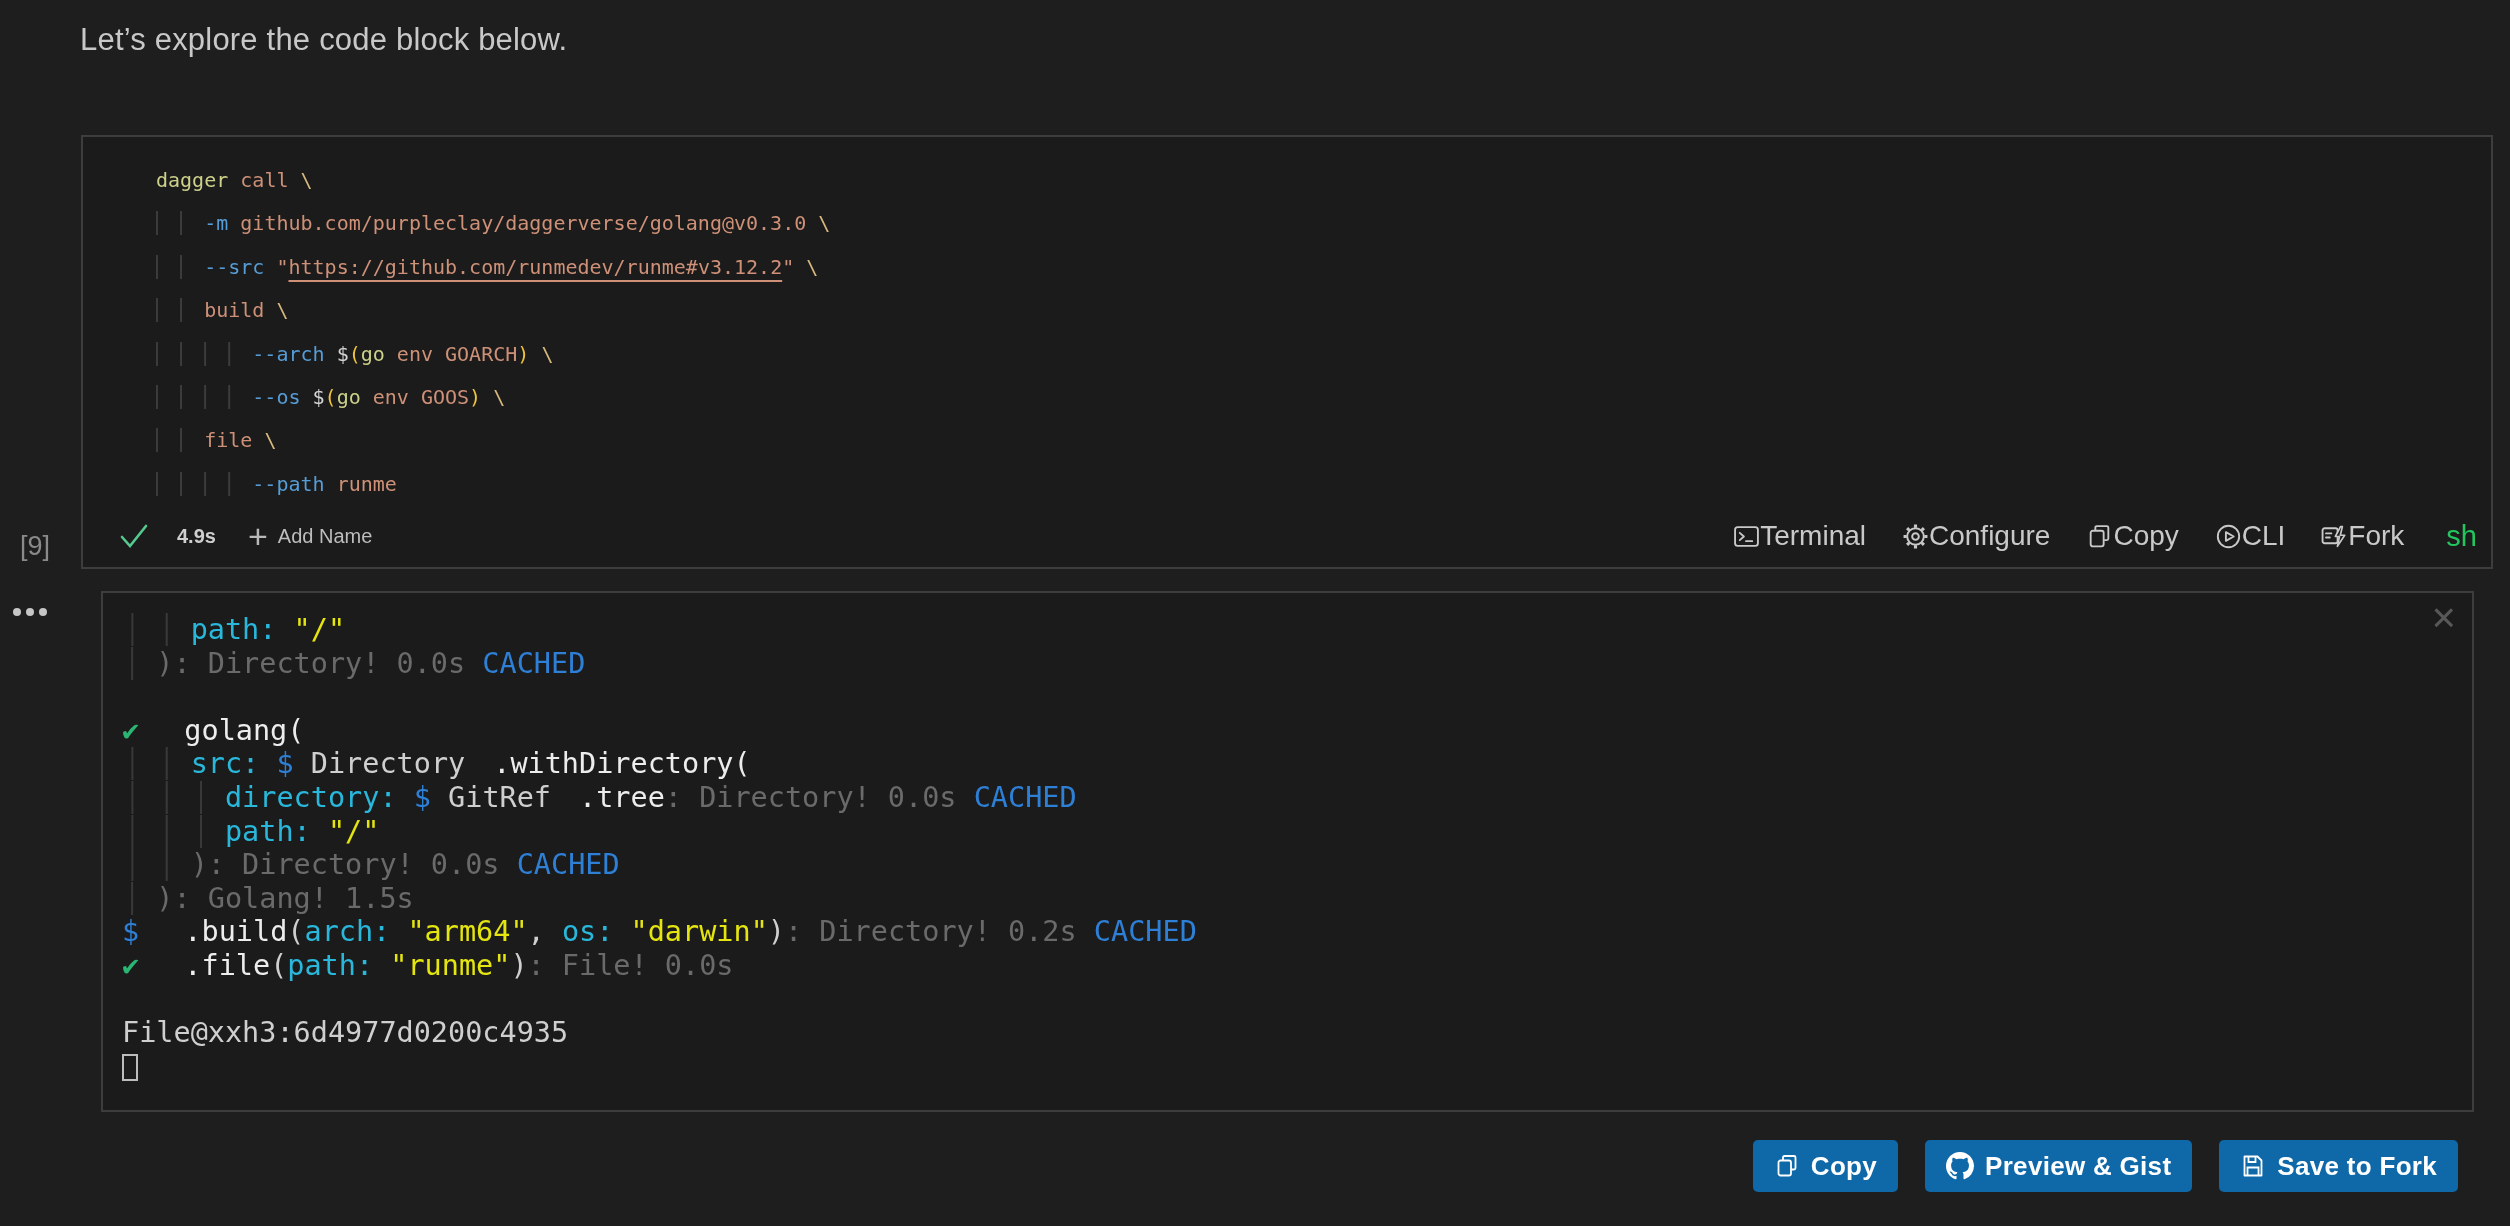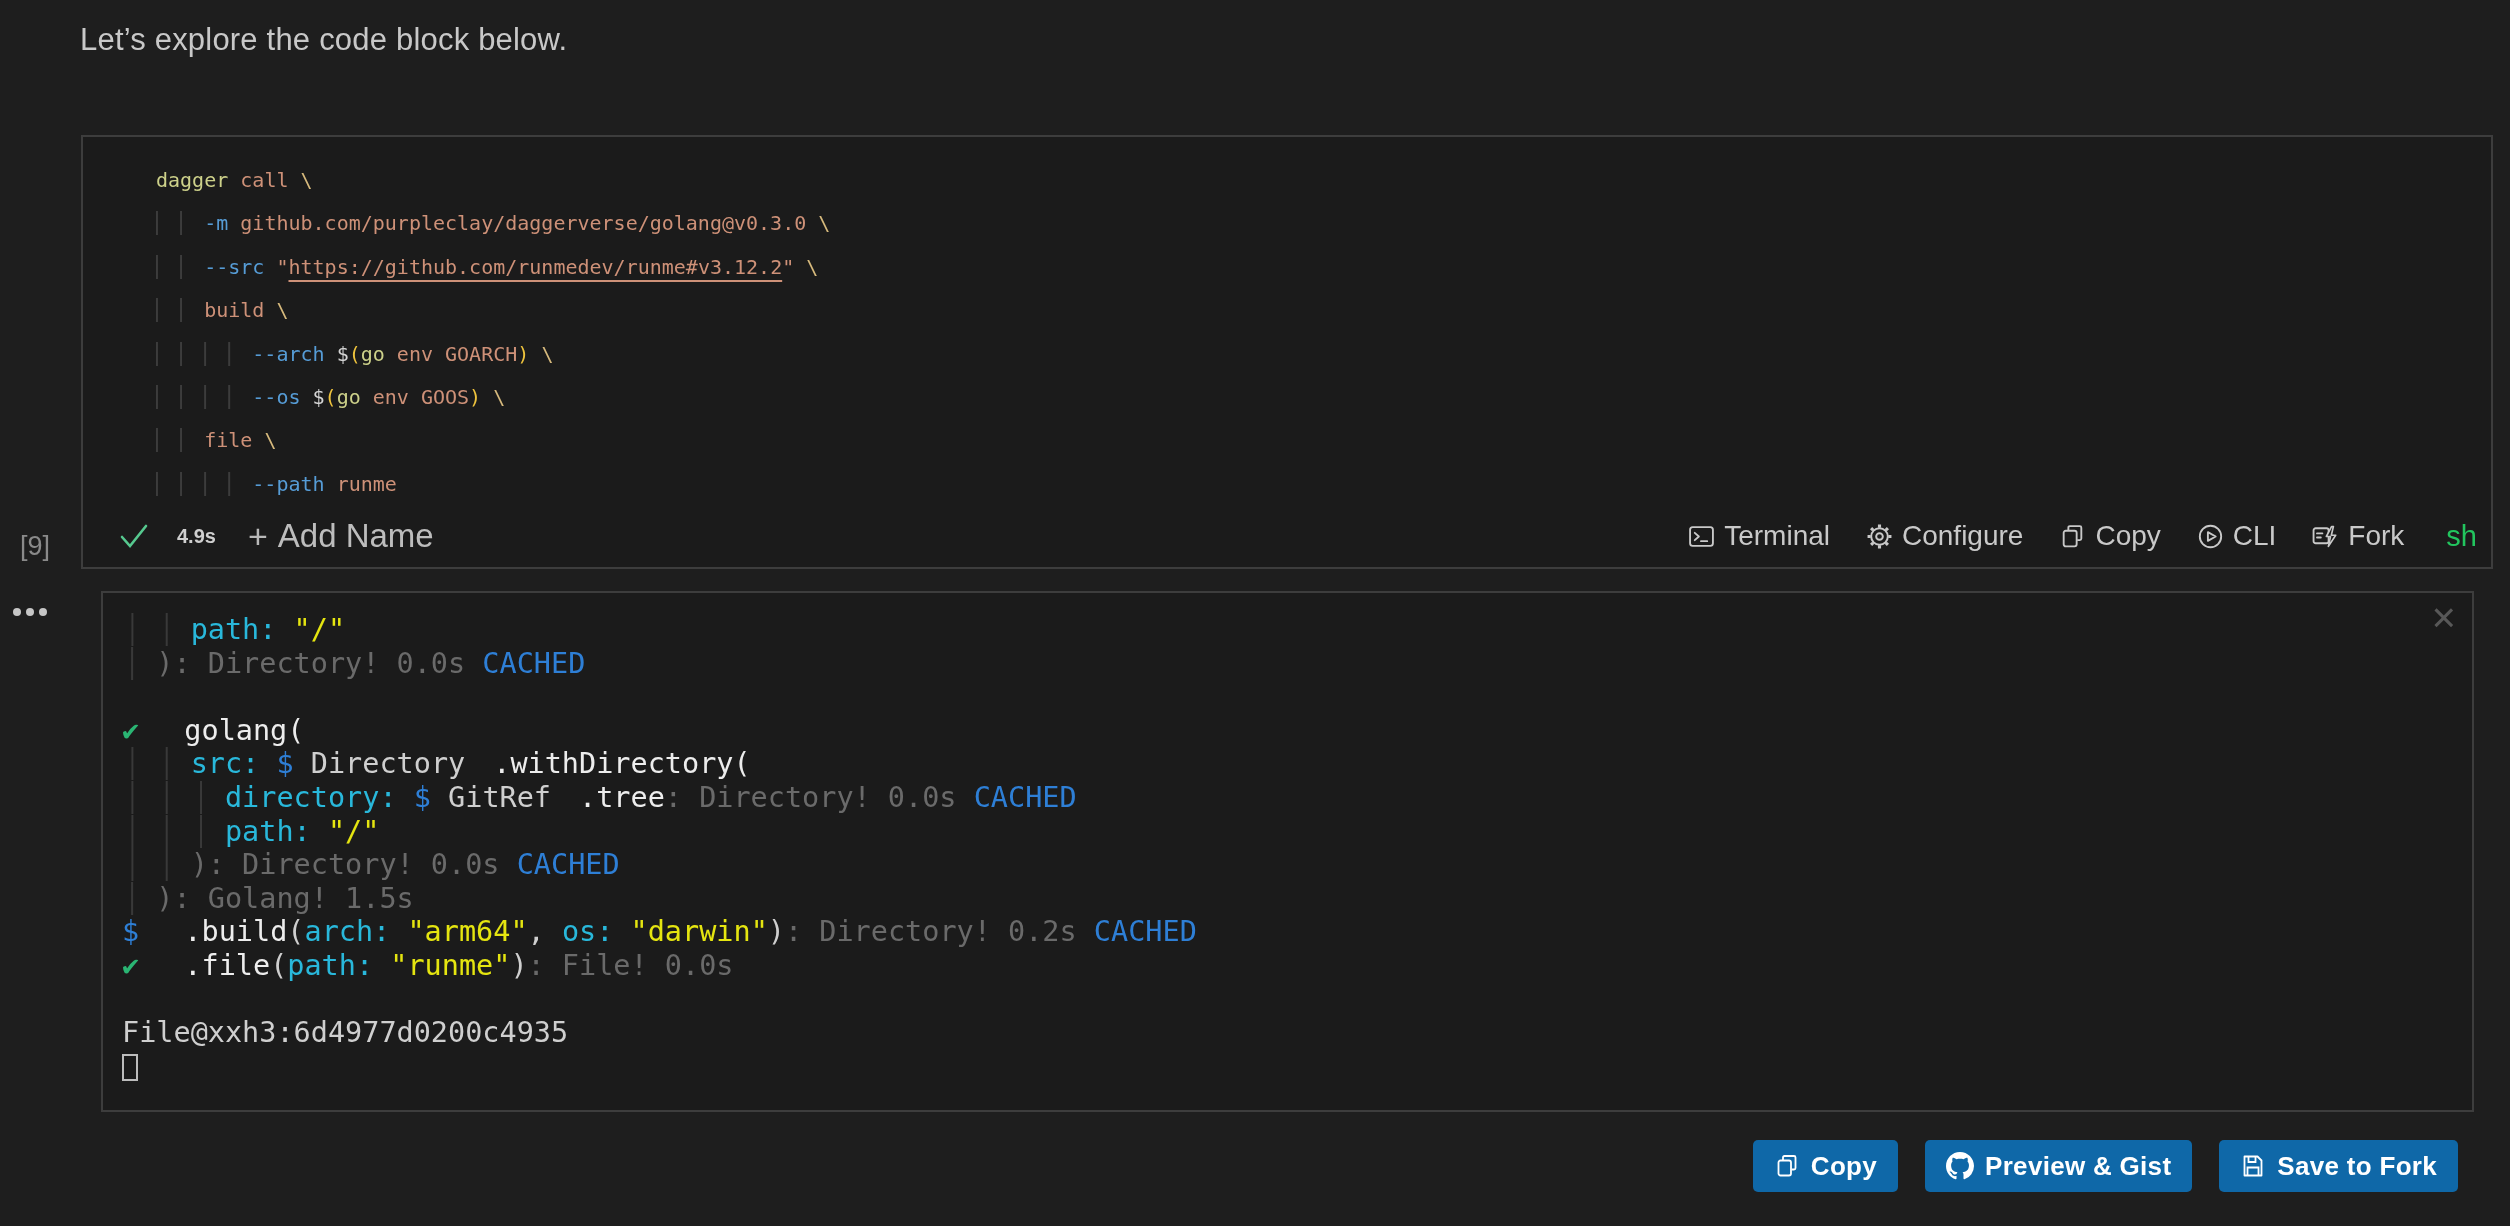--- a/index.html
+++ b/index.html
@@ -59,23 +59,23 @@
   .term .ind{background-image:linear-gradient(to right,#393939 2px,transparent 2px);background-size:2ch 100%;background-position:.55ch 0;}
   .cursor{display:inline-block;width:16px;height:27px;border:2px solid #bdbdbd;vertical-align:text-bottom;margin-bottom:2px;}
   
   .statusbar{
     position:absolute;left:36px;right:14px;bottom:8px;height:46px;
     display:flex;align-items:center;
   }
   .duration{margin-left:28px;font-size:20px;font-weight:600;color:#cfcfcf;}
   .add-name{margin-left:32px;display:flex;align-items:center;gap:10px;cursor:pointer;}
   .add-name .plus{font-size:34px;font-weight:200;color:#b9b9b9;line-height:30px;}
-  .add-name .lbl{font-size:33px;color:#bdbdbd;}
+  .add-name .lbl{font-size:20px;color:#bdbdbd;}
   .toolbar{margin-left:auto;display:flex;align-items:center;gap:36px;}
-  .tb-item{display:flex;align-items:center;gap:9px;cursor:pointer;}
+  .tb-item{display:flex;align-items:center;cursor:pointer;}
   .tb-item .lbl{font-size:28px;color:var(--uiText);}
   .lang-indicator{font-size:29px;color:#22c55e;margin-left:6px;}
   .icon svg{display:block;}
   
   .output{
     position:absolute;left:101px;top:591px;width:2373px;height:521px;
     background:var(--boxBg);border:2px solid var(--border);
   }
   .term{
     position:absolute;left:0;top:0;

